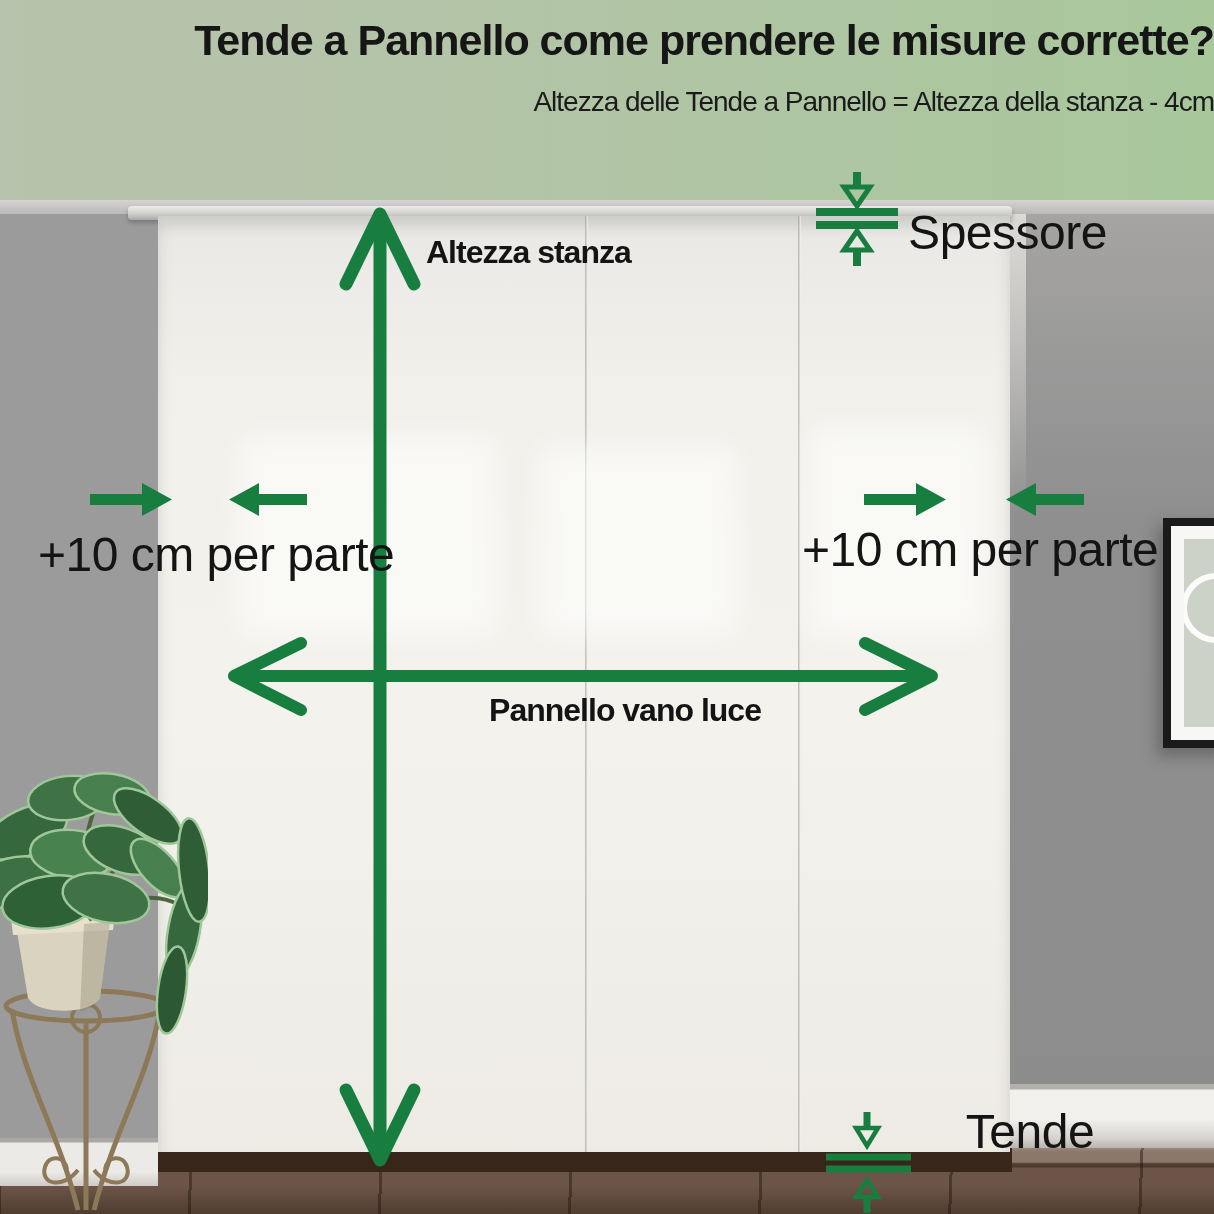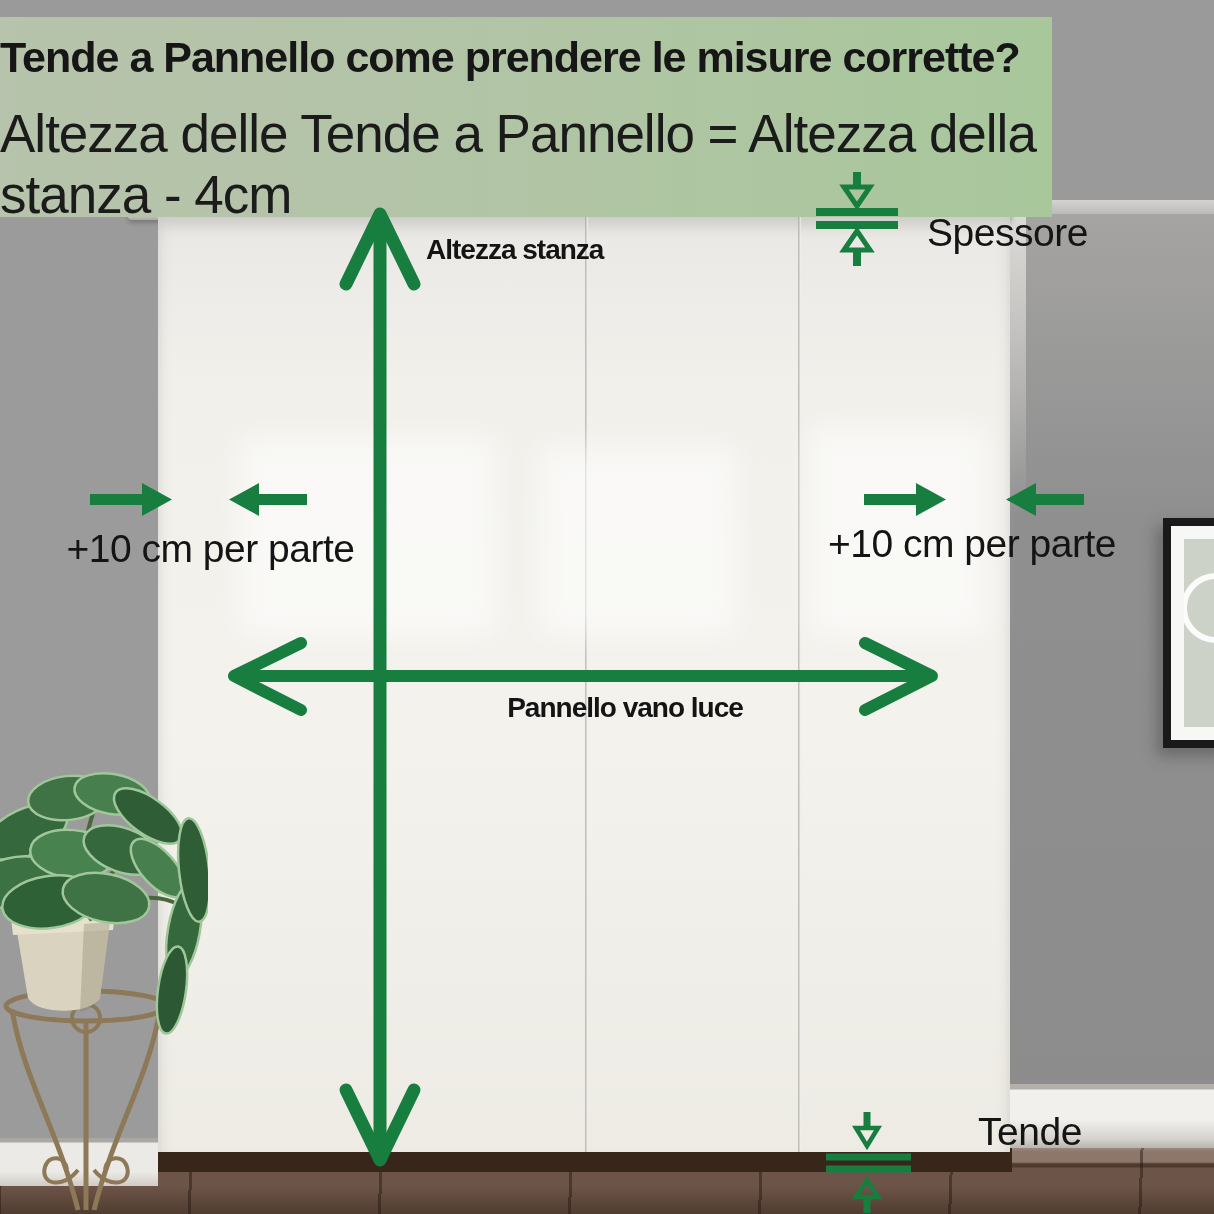--- a/index.html
+++ b/index.html
@@ -2,31 +2,31 @@
 <html><head>
 <meta charset="utf-8">
 <style>
   html,body{margin:0;padding:0;background:#777;}
   .canvas{
     position:relative;width:1214px;height:1214px;overflow:hidden;
     font-family:"Liberation Sans",sans-serif;background:#9a9a9a;
   }
   
   .header{
-    position:absolute;left:0;top:0;width:1052px;height:200px;
+    position:absolute;left:0;top:0;width:1214px;height:200px;
     background:linear-gradient(90deg,#b7c3ac 0%,#b2c4a6 45%,#a8c79b 100%);
-    color:#161616;text-align:left;z-index:2;margin-top:17px;
+    color:#161616;text-align:right;z-index:2;
   }
   .header .title{
     position:absolute;left:0;right:0;top:16px;
     font-size:43px;font-weight:700;letter-spacing:-1px;
   }
   .header .formula{
     position:absolute;left:0;right:0;
-    font-size:53px;font-weight:400;letter-spacing:-1px;color:#1b1b1b;
+    font-size:28px;font-weight:400;letter-spacing:-1px;color:#1b1b1b;
   }
   .header .formula.f1{top:86px;}
   .header .formula.f2{top:136px;}
   
   .photo{position:absolute;left:0;top:200px;width:1214px;height:1014px;background:#9b9b9b;}
   .ceiling{position:absolute;left:0;top:0;width:100%;height:14px;
     background:linear-gradient(180deg,#d4d3d1,#bbbab8);}
   .wall-right{position:absolute;left:1010px;right:0;top:14px;bottom:0;
     background:linear-gradient(180deg,#a5a4a3 0%,#8f8f8f 30%,#8c8c8c 100%);}
   .wall-return{position:absolute;left:1004px;top:14px;width:22px;height:300px;
@@ -55,22 +55,22 @@
   .frame{position:absolute;left:1163px;top:318px;width:70px;height:230px;
     background:#f7f7f6;border:8px solid #1a1a1a;box-sizing:border-box;
     box-shadow:-6px 8px 14px rgba(40,40,40,.35);}
   .frame .art{position:absolute;left:13px;top:13px;right:0;bottom:13px;
     background:#ccd2c7;overflow:hidden;}
   .frame .art .circle{position:absolute;right:-26px;top:34px;width:58px;height:58px;
     border:6px solid rgba(255,255,255,.9);border-radius:50%;}
   
   .overlay{position:absolute;left:0;top:0;width:1214px;height:1214px;z-index:6;pointer-events:none;}
   .label{position:absolute;z-index:7;color:#141414;white-space:nowrap;}
-  .label.bold{font-weight:700;font-size:28px;letter-spacing:-1px;}
-  .label.reg{font-weight:400;font-size:39px;letter-spacing:-0.5px;}
+  .label.bold{font-weight:700;font-size:32px;letter-spacing:-1px;}
+  .label.reg{font-weight:400;font-size:48px;letter-spacing:-0.5px;}
   .label.center{text-align:center;}
   #lbl-altezza{left:426px;top:234px;}
   #lbl-spessore{left:880px;top:206px;width:255px;line-height:54px;}
   #lbl-plus-left{left:38px;top:527px;width:345px;}
   #lbl-plus-right{left:802px;top:522px;width:340px;}
   #lbl-larghezza{left:424px;top:692px;width:402px;}
   #lbl-spazio{left:905px;top:1104px;width:250px;line-height:56px;}
   .plant-svg{position:absolute;left:-6px;top:540px;z-index:4;}
 </style>
 </head>

